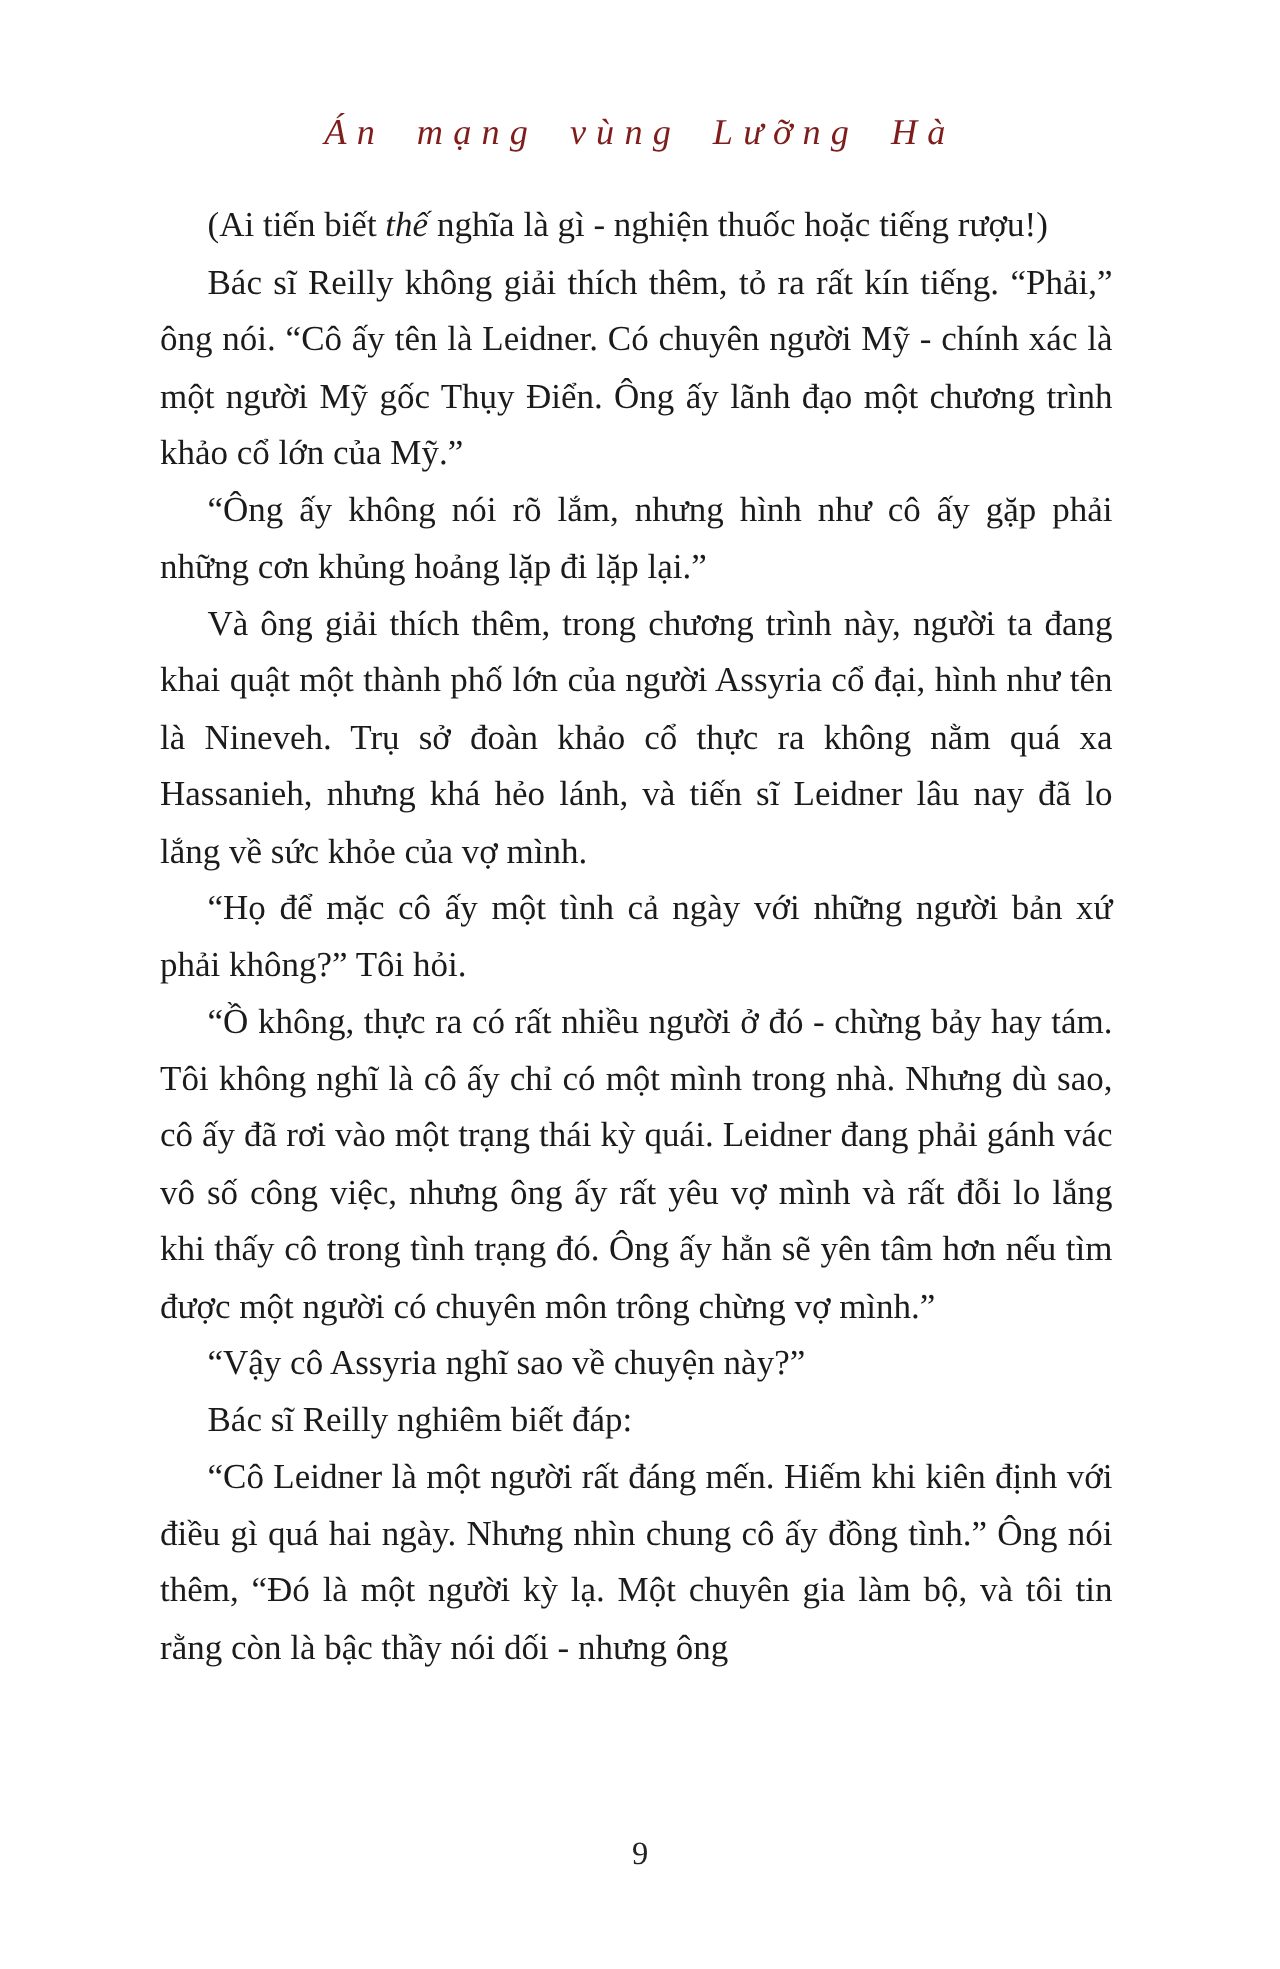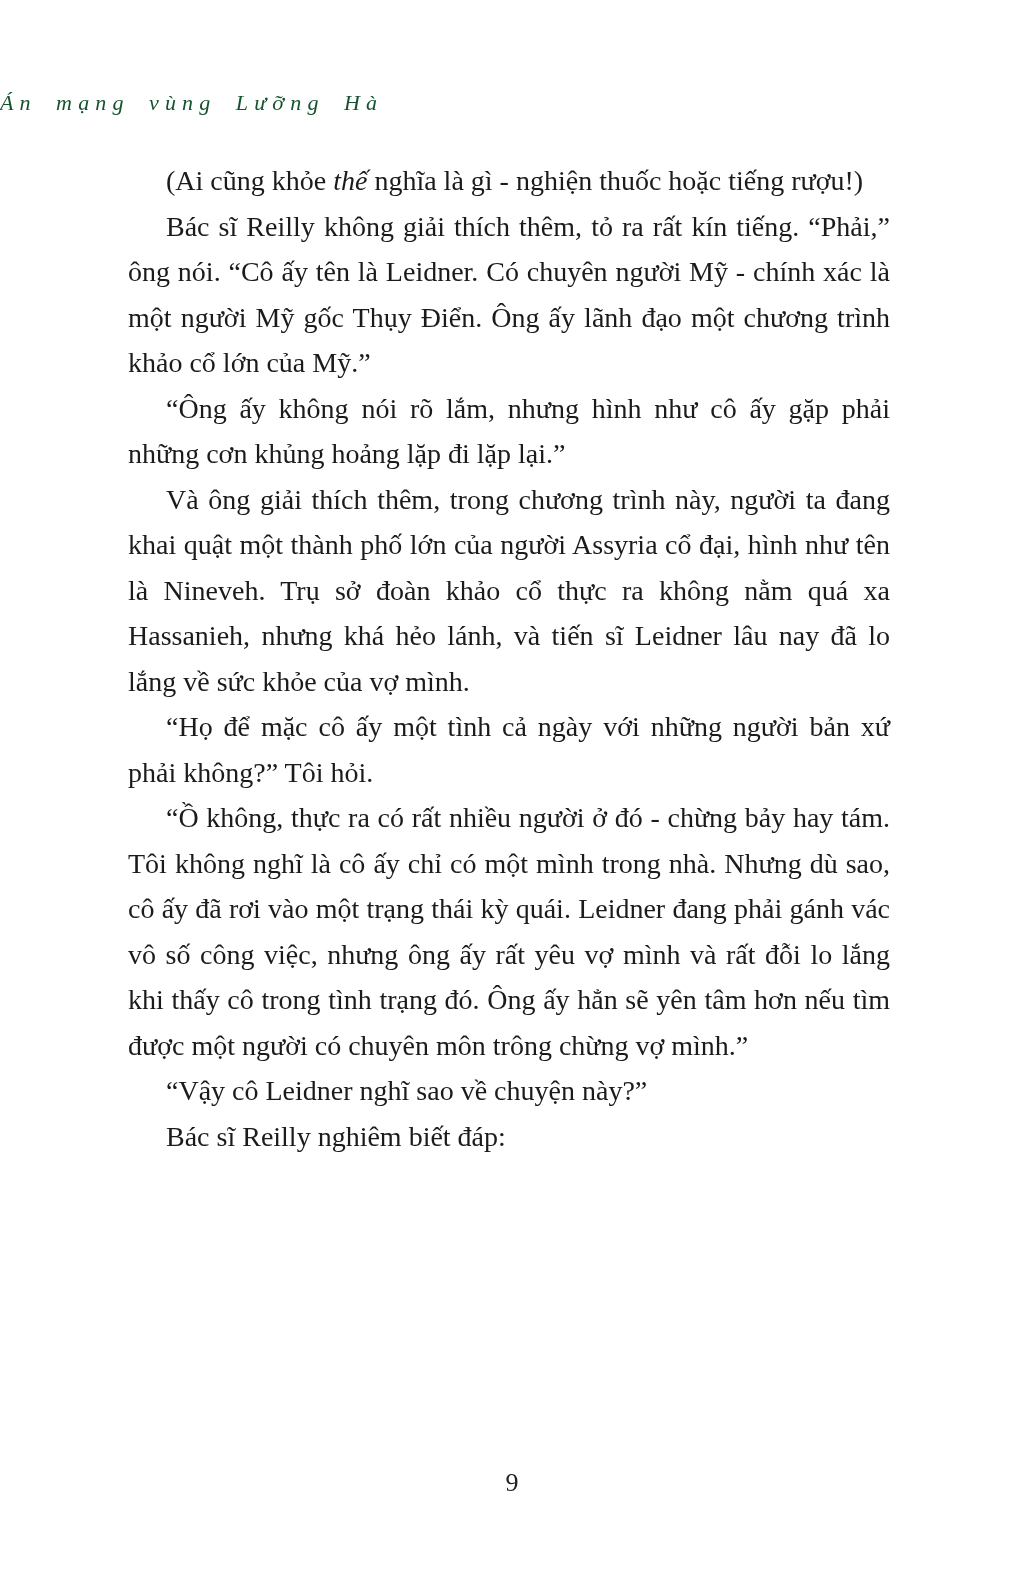--- a/index.html
+++ b/index.html
@@ -14,25 +14,26 @@
     background: #ffffff;
     color: #1b1b1b;
     font-family: "Liberation Serif", "DejaVu Serif", serif;
     overflow: hidden;
   }
   .running-header {
     position: absolute;
     top: 90px;
     left: 0;
     right: 0;
+    text-align: center;
     font-style: italic;
-    font-size: 22px;
+    font-size: 29px;
     letter-spacing: 0.28em;
     word-spacing: 0.35em;
-    color: #14532d;
+    color: #7f1d1d;
     white-space: nowrap;
   }
   .body-text {
     position: absolute;
     top: 158px;
     left: 128px;
     width: 762px;
   }
   .body-text p {
     margin: 0;
@@ -56,25 +57,26 @@
   }
 </style>
 </head>
 <body>
 
 <div class="page">
 
   <div class="running-header">Án mạng vùng Lưỡng Hà</div>
 
   <div class="body-text">
-    <p><span>(Ai cũng khỏe </span><em>thế</em><span> nghĩa là gì - nghiện thuốc hoặc tiếng rượu!)</span></p>
+    <p><span>(Ai tiến biết </span><em>thế</em><span> nghĩa là gì - nghiện thuốc hoặc tiếng rượu!)</span></p>
     <p>Bác sĩ Reilly không giải thích thêm, tỏ ra rất kín tiếng. “Phải,” ông nói. “Cô ấy tên là Leidner. Có chuyên người Mỹ - chính xác là một người Mỹ gốc Thụy Điển. Ông ấy lãnh đạo một chương trình khảo cổ lớn của Mỹ.”</p>
     <p>“Ông ấy không nói rõ lắm, nhưng hình như cô ấy gặp phải những cơn khủng hoảng lặp đi lặp lại.”</p>
     <p>Và ông giải thích thêm, trong chương trình này, người ta đang khai quật một thành phố lớn của người Assyria cổ đại, hình như tên là Nineveh. Trụ sở đoàn khảo cổ thực ra không nằm quá xa Hassanieh, nhưng khá hẻo lánh, và tiến sĩ Leidner lâu nay đã lo lắng về sức khỏe của vợ mình.</p>
     <p>“Họ để mặc cô ấy một tình cả ngày với những người bản xứ phải không?” Tôi hỏi.</p>
     <p>“Ồ không, thực ra có rất nhiều người ở đó - chừng bảy hay tám. Tôi không nghĩ là cô ấy chỉ có một mình trong nhà. Nhưng dù sao, cô ấy đã rơi vào một trạng thái kỳ quái. Leidner đang phải gánh vác vô số công việc, nhưng ông ấy rất yêu vợ mình và rất đỗi lo lắng khi thấy cô trong tình trạng đó. Ông ấy hẳn sẽ yên tâm hơn nếu tìm được một người có chuyên môn trông chừng vợ mình.”</p>
-    <p>“Vậy cô Leidner nghĩ sao về chuyện này?”</p>
+    <p>“Vậy cô Assyria nghĩ sao về chuyện này?”</p>
     <p>Bác sĩ Reilly nghiêm biết đáp:</p>
+    <p>“Cô Leidner là một người rất đáng mến. Hiếm khi kiên định với điều gì quá hai ngày. Nhưng nhìn chung cô ấy đồng tình.” Ông nói thêm, “Đó là một người kỳ lạ. Một chuyên gia làm bộ, và tôi tin rằng còn là bậc thầy nói dối - nhưng ông</p>
   </div>
 
   <div class="page-number">9</div>
 
 </div>
 
 </body></html>

